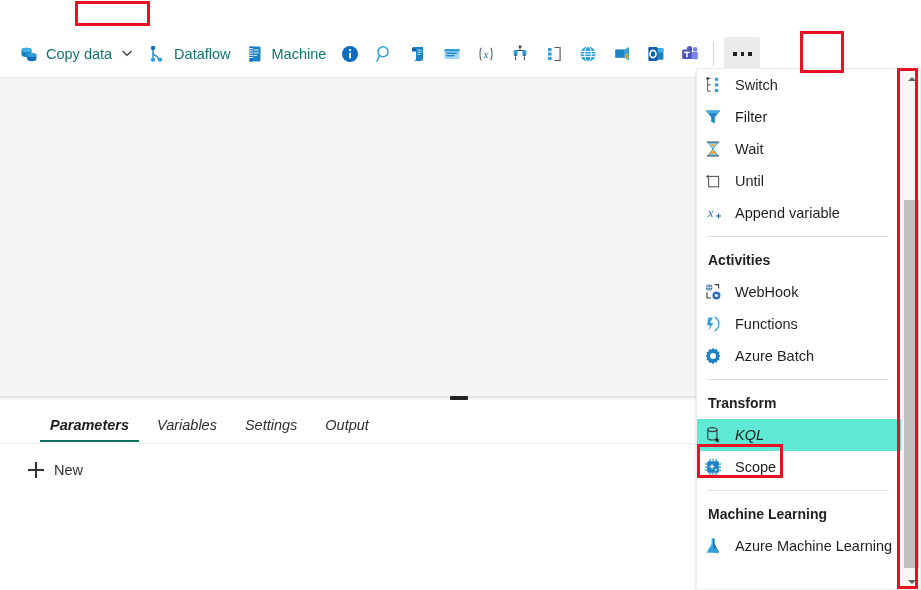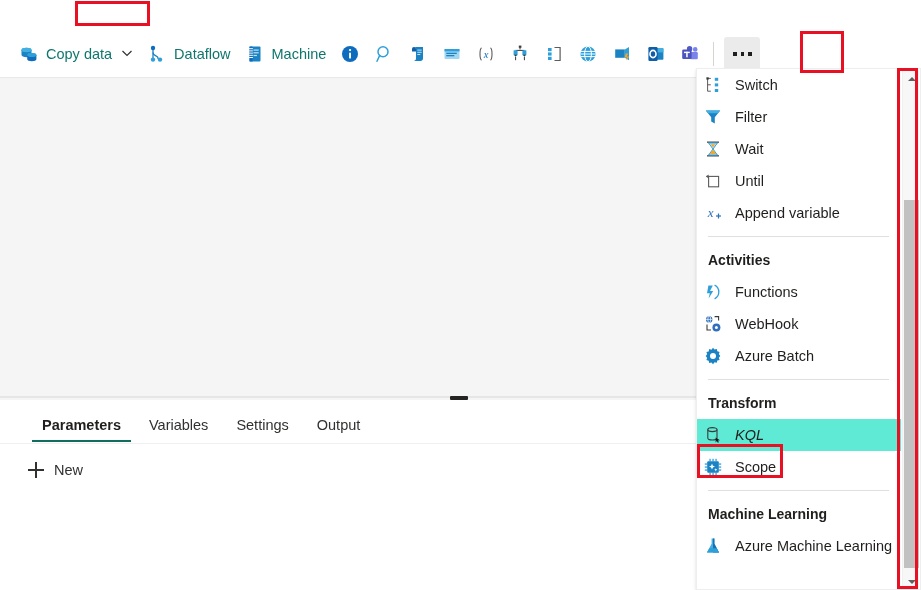--- a/index.html
+++ b/index.html
@@ -116,24 +116,25 @@
     cursor: ns-resize;
   }
 
   
   .bottom {
     position: absolute; left: 0; top: 400px;
     width: 921px; height: 190px;
     background: #ffffff;
   }
   .bottom-tabs {
-    position: absolute; left: 8px; top: 8px;
+    position: absolute; left: 16px; top: 8px;
     display: flex; align-items: flex-end;
     padding-left: 24px;
     height: 34px;
+    font-style: italic;
   }
   .btab {
     position: relative;
     font-size: 14.5px;
     color: #323130;
     padding: 4px 10px 9px 10px;
     margin-right: 8px;
     cursor: pointer;
     white-space: nowrap;
   }
@@ -537,42 +538,42 @@
       </div>
 
 
       <div class="m-sep"></div>
 
       <div class="m-head">Activities</div>
 
       <div class="mi">
         <span class="mi-icon">
           <svg viewBox="0 0 20 20" width="20" height="20">
-            <path d="M5.4 3.4h4.4L7 9h3.2l-4.6 7.6 1.2-5.4H4z" fill="#2f9fd9"></path>
-            <path d="M11.6 3.2c2.6 1.3 4.2 3.8 4.2 6.8s-1.6 5.5-4.2 6.8" fill="none" stroke="#2f9fd9" stroke-width="1.3"></path>
-          </svg>
-        </span>
-        <span class="mi-label">Functions</span>
-      </div>
-
-      <div class="mi">
-        <span class="mi-icon">
-          <svg viewBox="0 0 20 20" width="20" height="20">
             <circle cx="6.2" cy="5.4" r="3.2" fill="#2f6fbd"></circle>
             <g fill="none" stroke="#ffffff" stroke-width="0.7">
               <ellipse cx="6.2" cy="5.4" rx="1.4" ry="3.2"></ellipse>
               <path d="M3 5.4h6.4"></path>
             </g>
             <path d="M11.6 2.6h4v4" fill="none" stroke="#3a3a3a" stroke-width="1.1"></path>
             <path d="M4 10.6v5.4h4" fill="none" stroke="#3a3a3a" stroke-width="1.1"></path>
             <circle cx="13.4" cy="13.4" r="4" fill="#2f6fbd"></circle>
             <circle cx="13.4" cy="13.4" r="1.5" fill="#ffffff"></circle>
           </svg>
         </span>
         <span class="mi-label">WebHook</span>
+      </div>
+
+      <div class="mi">
+        <span class="mi-icon">
+          <svg viewBox="0 0 20 20" width="20" height="20">
+            <path d="M5.4 3.4h4.4L7 9h3.2l-4.6 7.6 1.2-5.4H4z" fill="#2f9fd9"></path>
+            <path d="M11.6 3.2c2.6 1.3 4.2 3.8 4.2 6.8s-1.6 5.5-4.2 6.8" fill="none" stroke="#2f9fd9" stroke-width="1.3"></path>
+          </svg>
+        </span>
+        <span class="mi-label">Functions</span>
       </div>
 
       <div class="mi">
         <span class="mi-icon">
           <svg viewBox="0 0 20 20" width="20" height="20">
             <path d="M10 1.8l1.5 1.8 2.3-.6.5 2.3 2.3.6-.8 2.2 1.5 1.8-1.5 1.8.8 2.2-2.3.6-.5 2.3-2.3-.6L10 18.2l-1.5-1.8-2.3.6-.5-2.3-2.3-.6.8-2.2L2.7 10l1.5-1.8-.8-2.2 2.3-.6.5-2.3 2.3.6z" fill="#1b82c4"></path>
             <circle cx="10" cy="10" r="3" fill="#ffffff"></circle>
           </svg>
         </span>
         <span class="mi-label">Azure Batch</span>

